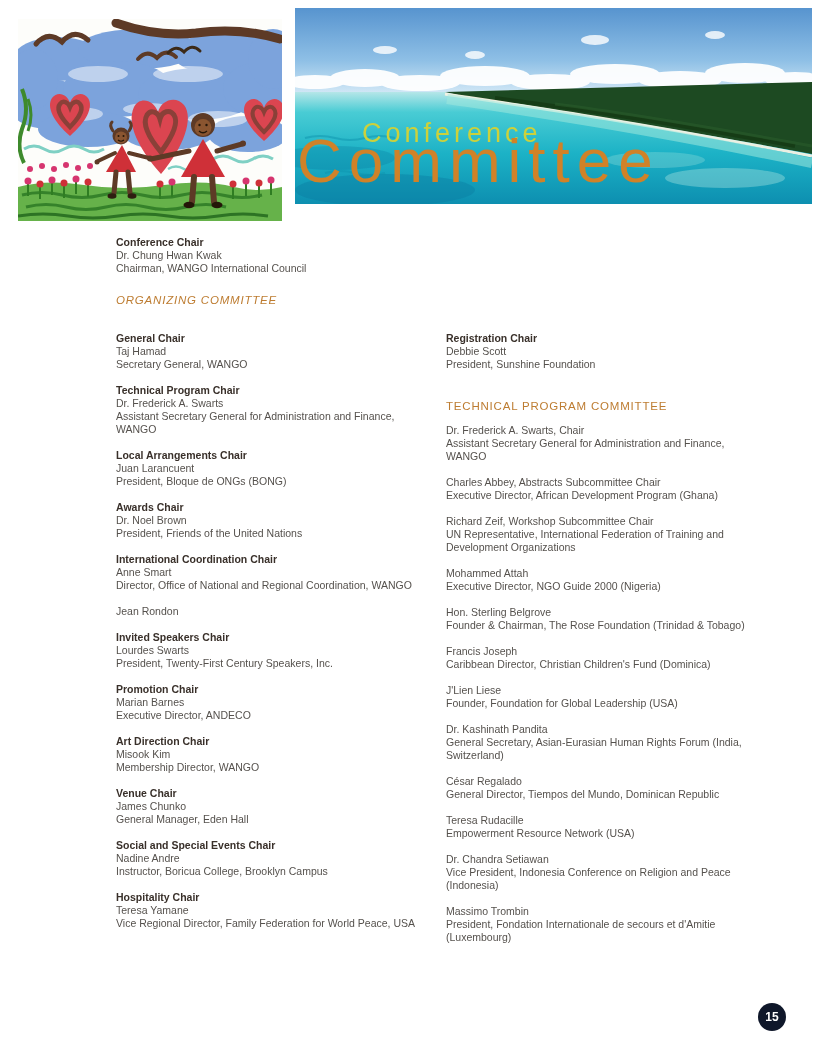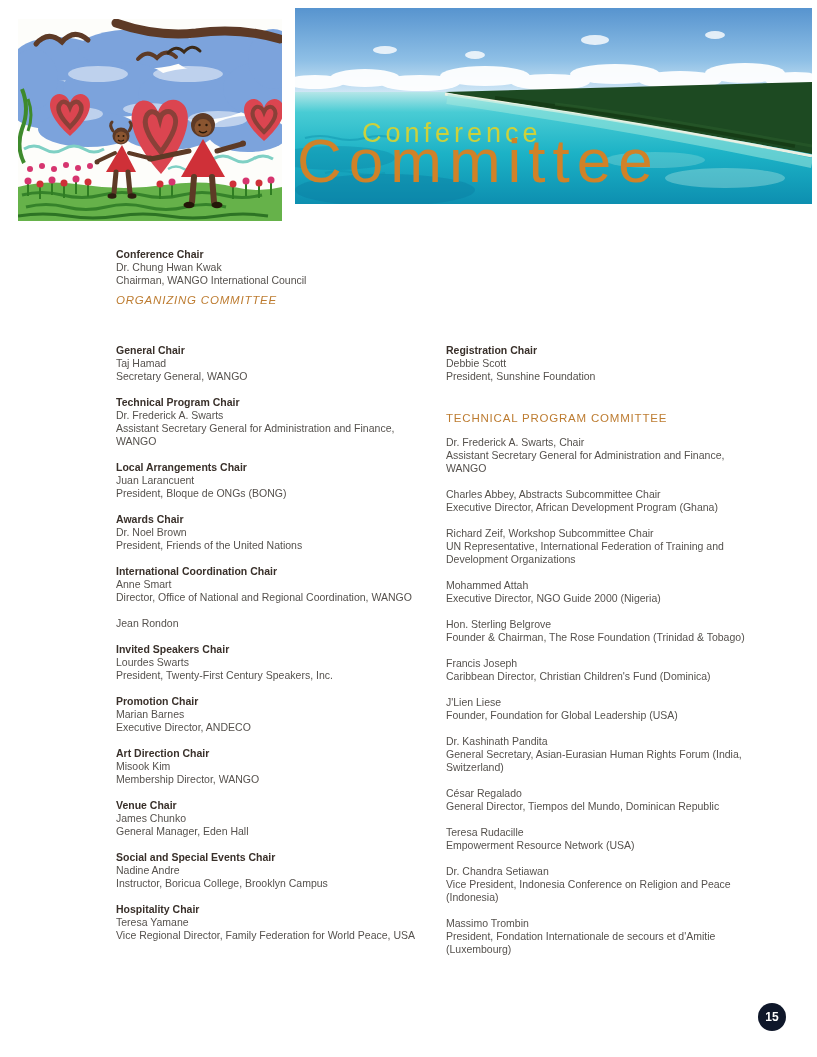--- a/index.html
+++ b/index.html
@@ -11,21 +11,21 @@
   .beach{position:absolute;left:295px;top:8px;width:517px;height:196px;}
   .drawing svg,.beach svg{display:block;width:100%;height:100%;}
 
   .banner-t1{position:absolute;left:67px;top:110px;font-size:27px;letter-spacing:4px;
              color:#ccd13b;white-space:nowrap;}
   .banner-t2{position:absolute;left:2px;top:122px;font-size:62px;letter-spacing:7px;
              color:#d08228;white-space:nowrap;line-height:1;}
 
   
   .chair-block{position:absolute;left:116px;top:236px;}
-  .entry{margin-bottom:13px;font-size:10.5px;line-height:13px;color:#55514d;margin-top:12px;}
+  .entry{margin-bottom:13px;font-size:10.5px;line-height:13px;color:#55514d;}
   .entry div{white-space:nowrap;}
   .etitle{font-weight:bold;color:#39302a;}
   .section-heading{font-size:11.5px;letter-spacing:0.8px;color:#bd7c31;white-space:nowrap;}
   .org-heading{position:absolute;left:116px;top:294px;font-style:italic;}
   .col-left{position:absolute;left:116px;top:332px;width:330px;}
   .col-right{position:absolute;left:446px;top:332px;width:362px;}
   .tech-heading{margin:29px 0 12px 0;}
 
   .page-badge{position:absolute;left:758px;top:1003px;width:28px;height:28px;
               border-radius:50%;background:#0f172a;color:#ffffff;font-size:12px;

